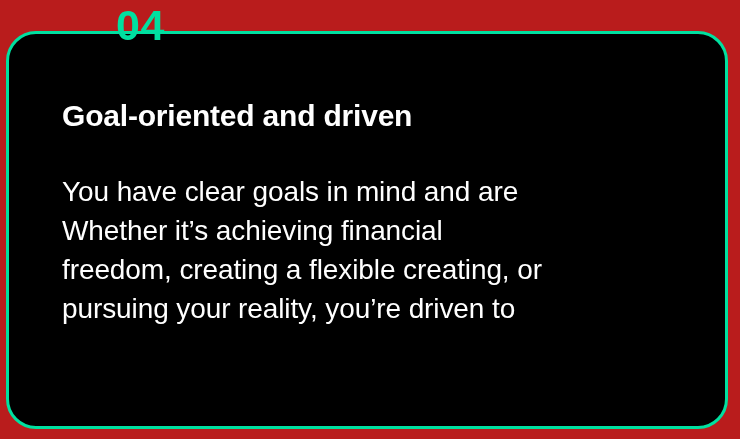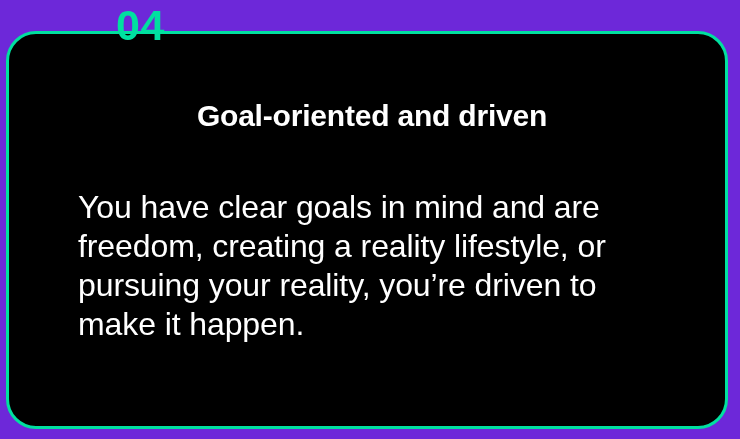--- a/index.html
+++ b/index.html
@@ -67,52 +67,51 @@
   }
 
   .heading {
     margin: 0;
     font-size: 30px;
     font-weight: bold;
     line-height: 40px;
     letter-spacing: -0.2px;
     color: #ffffff;
     white-space: nowrap;
-    text-align: center;
   }
 
   .body-copy {
-    margin: 16px;
+    margin: 0;
     padding-top: 36px;
-    font-size: 32px;
+    font-size: 28px;
     font-weight: normal;
     line-height: 39px;
     letter-spacing: -0.1px;
     color: #ffffff;
   }
   .body-copy .line {
     display: block;
     white-space: nowrap;
   }
 </style>
 </head>
 <body style="background: rgb(0, 0, 0);">
 
-<div id="canvas" style="background: #6d28d9;">
+<div id="canvas" style="background: #b91c1c;">
 
   <div class="card" style="background: rgb(0, 0, 0);">
     <div class="top-gap-mask" style="background: rgb(0, 0, 0);"></div>
   </div>
 
   <div class="step-number">04</div>
 
   <div class="content">
     <h2 class="heading" style="color: rgb(255, 255, 255);">Goal-oriented and driven</h2>
 
     <p class="body-copy" style="color: rgb(255, 255, 255);">
       <span class="line">You have clear goals in mind and are</span>
-      <span class="line">freedom, creating a reality lifestyle, or</span>
+      <span class="line">Whether it’s achieving financial</span>
+      <span class="line">freedom, creating a flexible creating, or</span>
       <span class="line">pursuing your reality, you’re driven to</span>
-      <span class="line">make it happen.</span>
     </p>
   </div>
 
 </div>
 
 </body></html>

